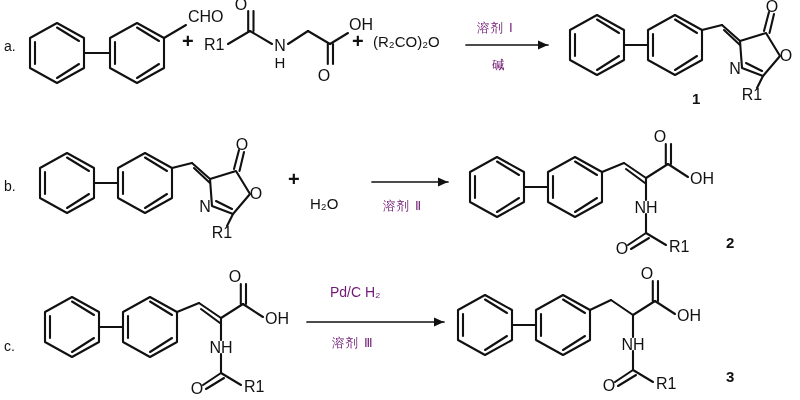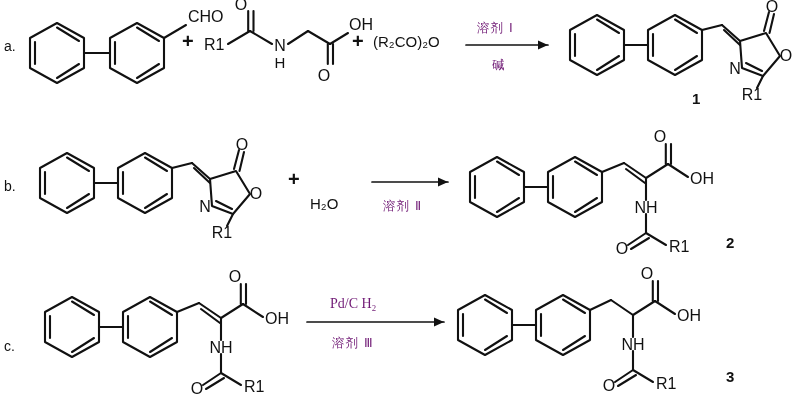--- a/index.html
+++ b/index.html
@@ -69,21 +69,21 @@
 
   <div class="reagent" style="left:310px;top:171px;margin-top:24px;">
     <span>H₂O</span>
   </div>
 
   <div class="cond cn" style="left:477px;top:20px;">溶剂 Ⅰ</div>
   <div class="cond cn" style="left:492px;top:57px;">碱</div>
 
   <div class="cond cn" style="left:383px;top:150px;margin-top:48px;">溶剂 Ⅱ</div>
 
-  <div class="cond" style="left:330px;top:296px;font-size:14px;letter-spacing:0;font-family:Liberation Serif, serif;">Pd/C  H₂</div>
+  <div class="cond" style="left:330px;top:284px;font-size:14px;letter-spacing:0;">Pd/C  H₂</div>
   <div class="cond cn" style="left:332px;top:335px;text-align:right;">溶剂 Ⅲ</div>
 
   <div class="cmp-num" style="left:692px;top:90px;">1</div>
   <div class="cmp-num" style="left:726px;top:234px;">2</div>
   <div class="cmp-num" style="left:726px;top:368px;">3</div>
 
   <svg width="800" height="400" viewBox="0 0 800 400" style="position:absolute;left:0;top:0;">
     <g stroke="#111" stroke-width="2.1" fill="none" stroke-linecap="round" stroke-linejoin="round">
 
       <g>

